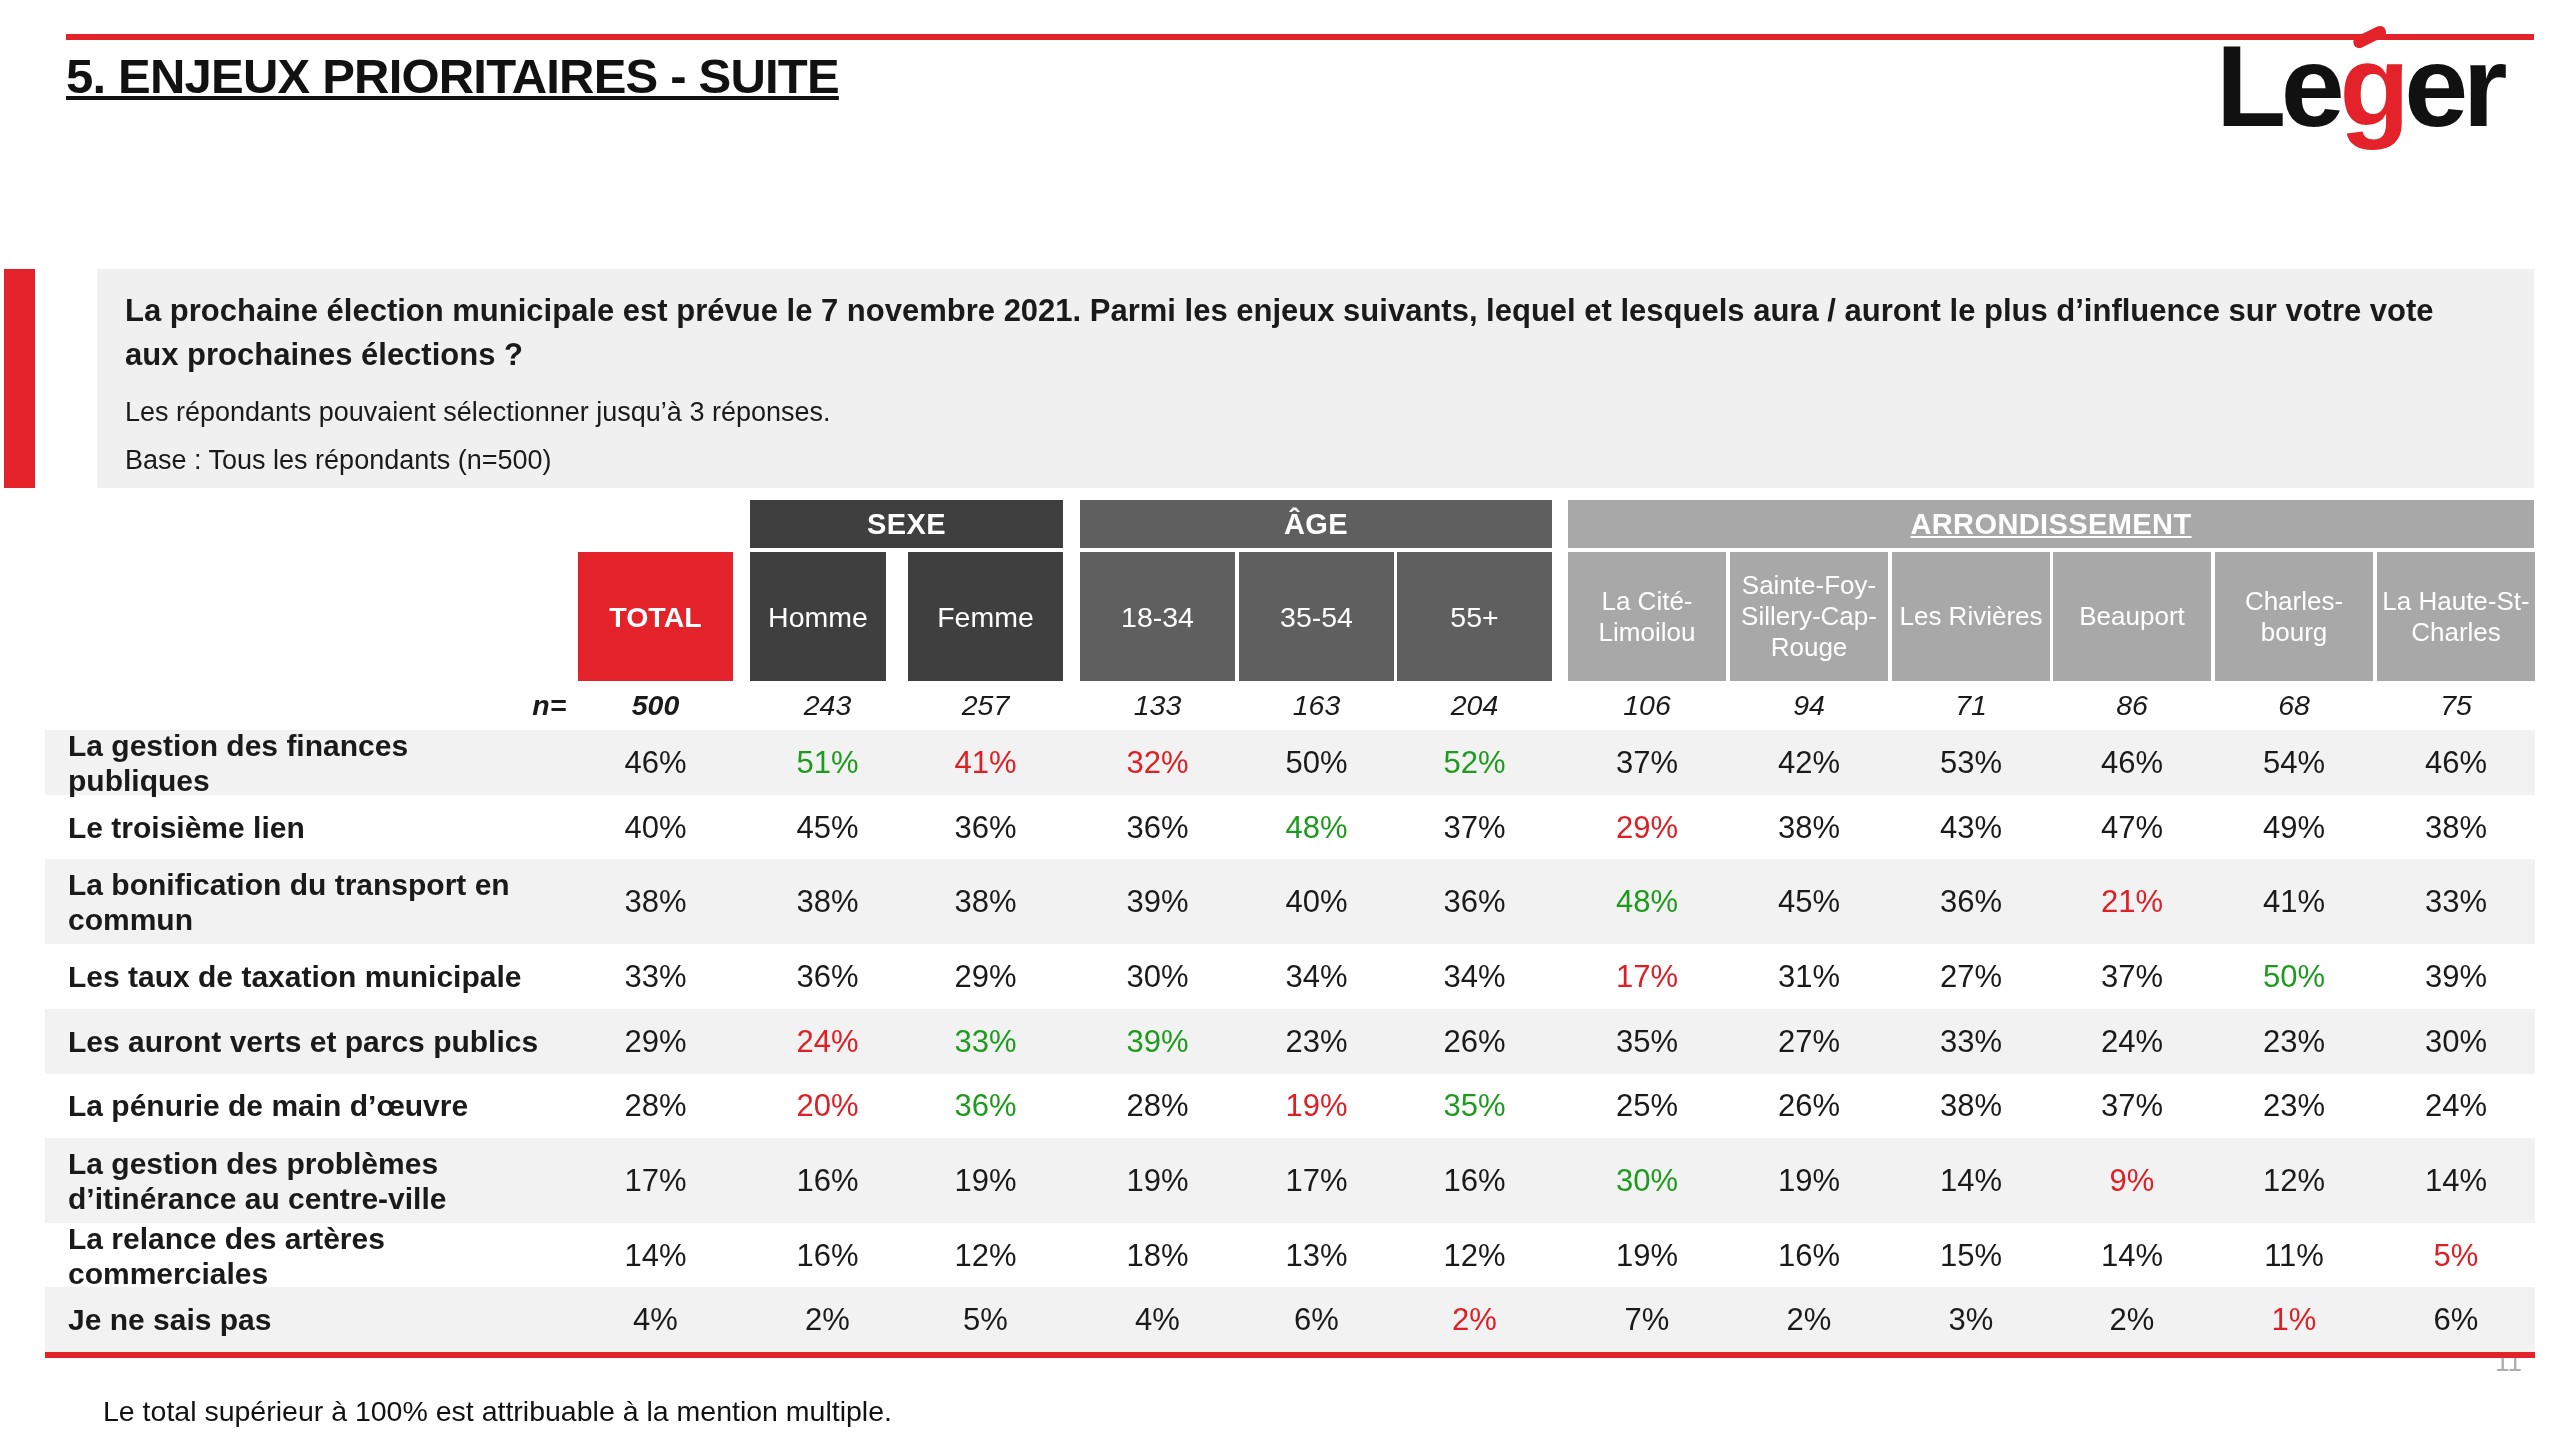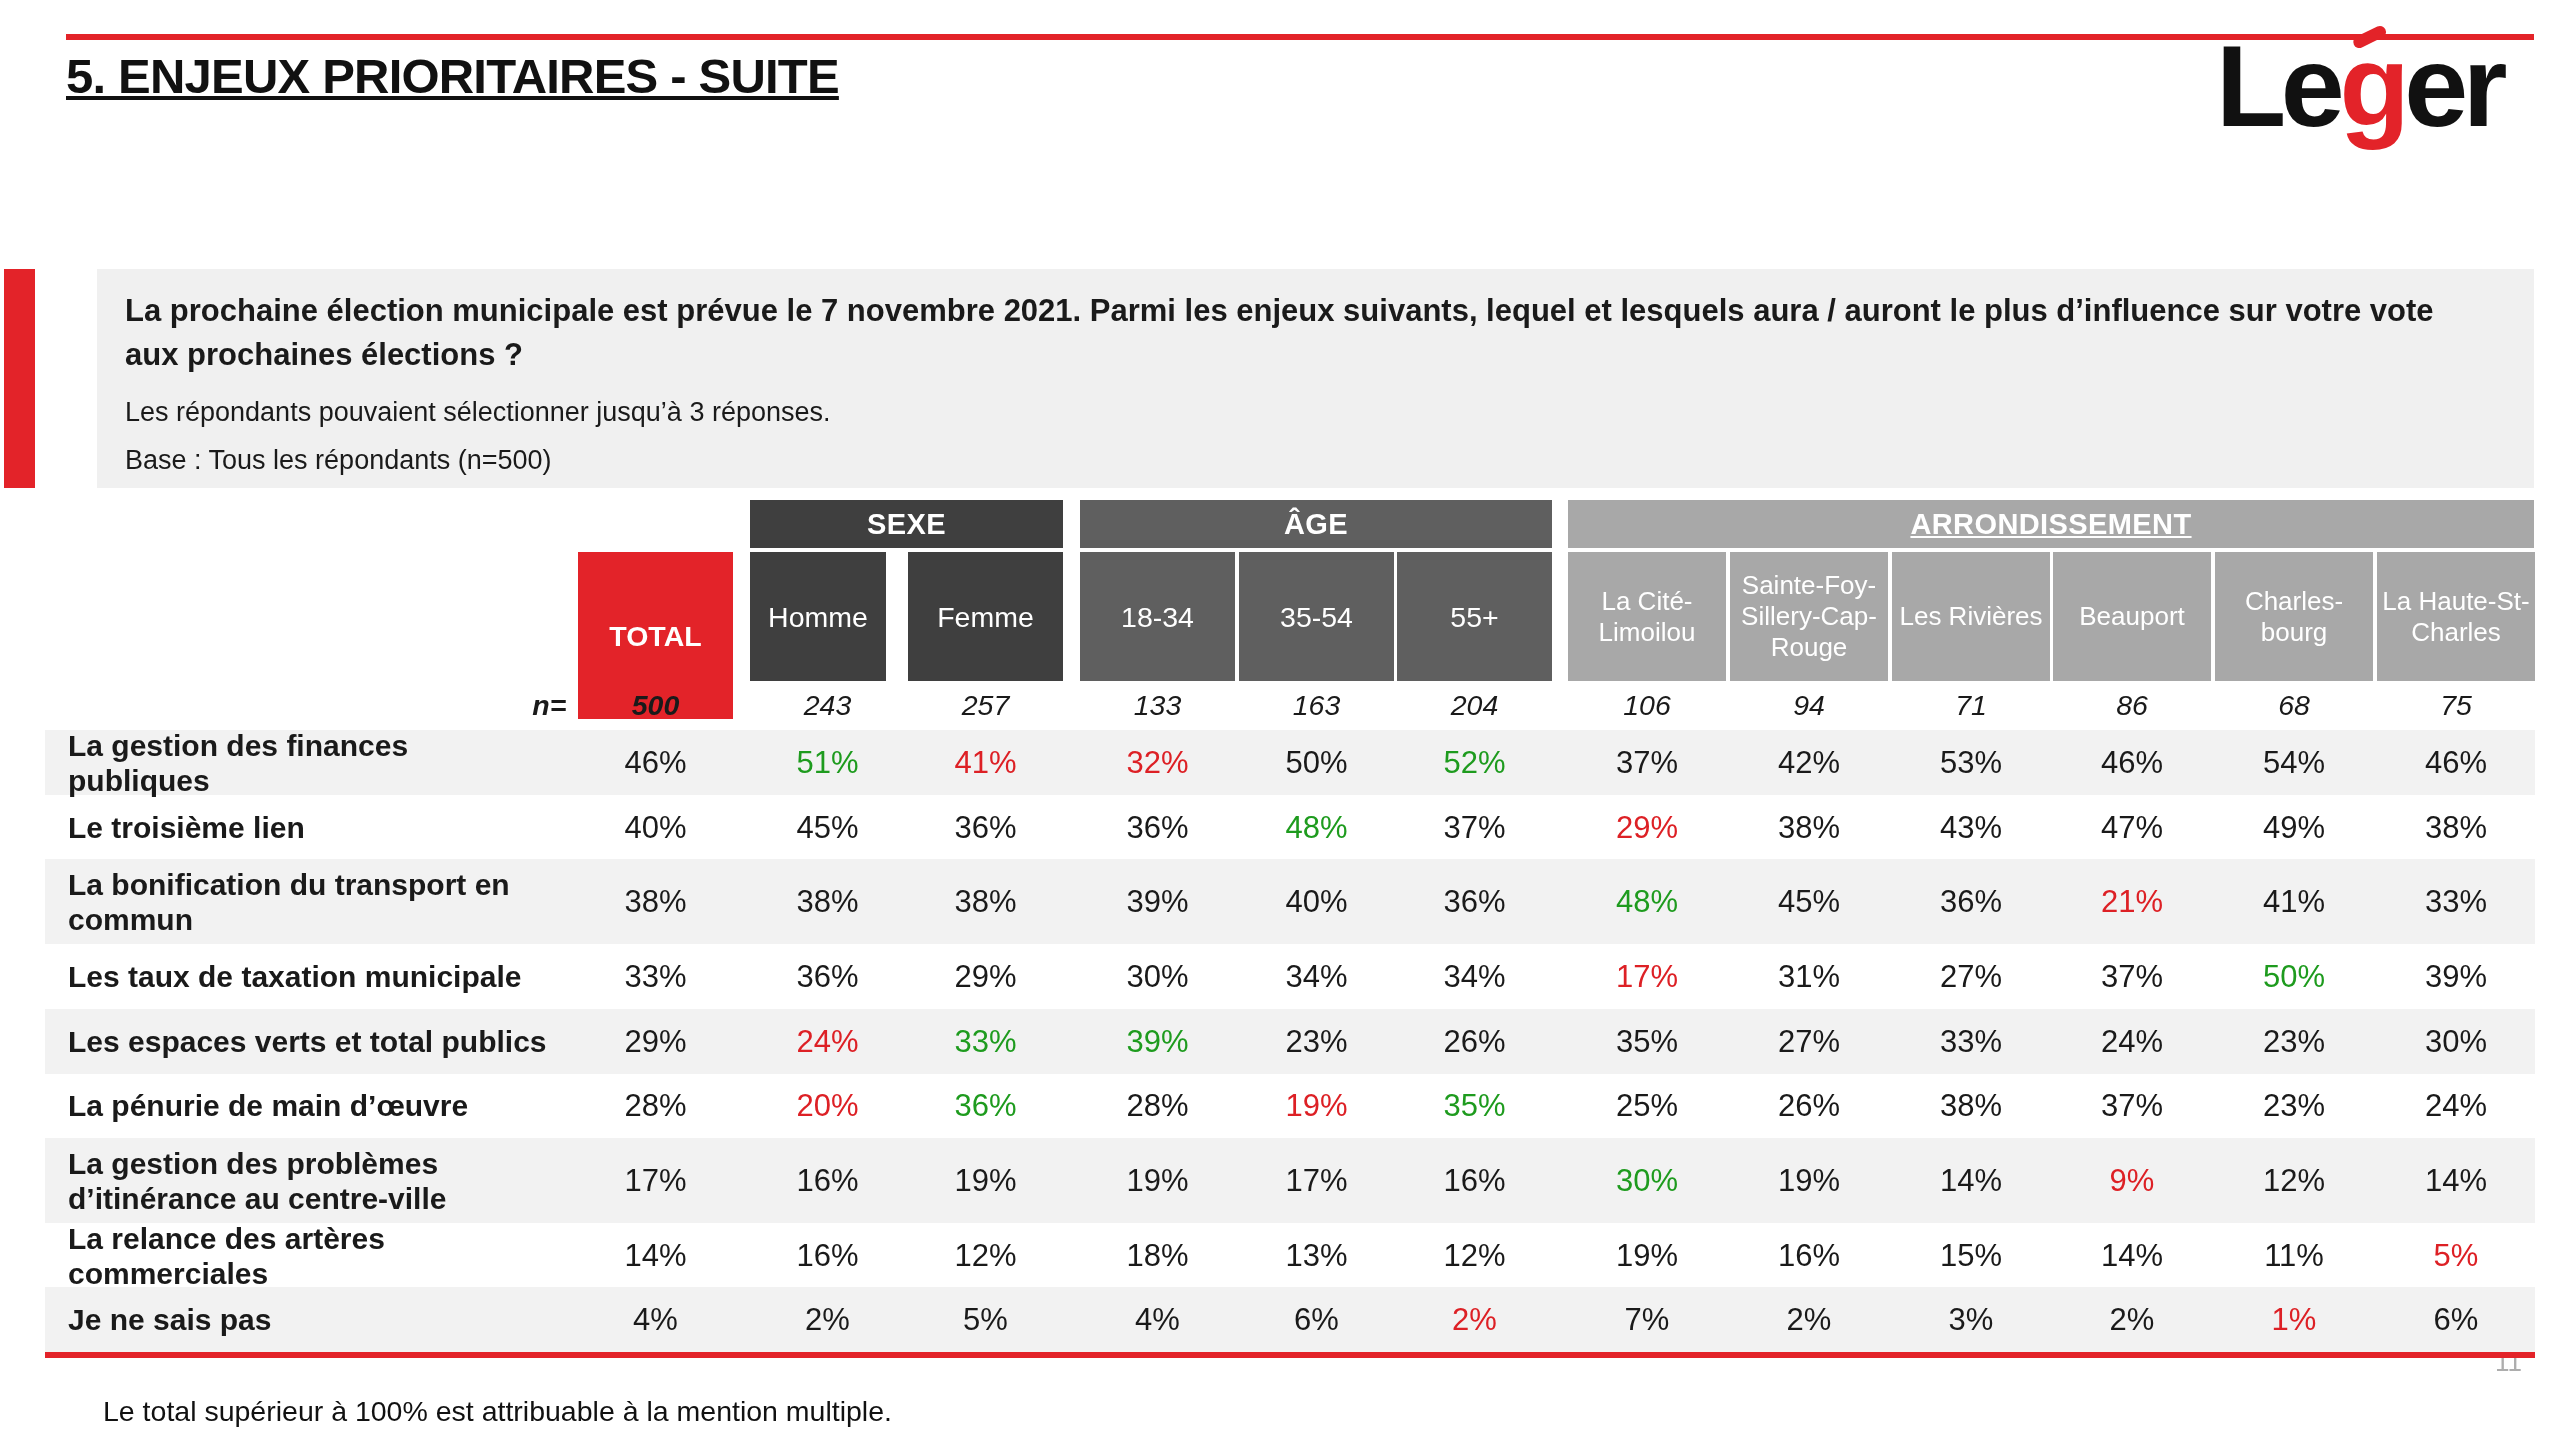--- a/index.html
+++ b/index.html
@@ -60,21 +60,21 @@
     <p class="q-main">La prochaine élection municipale est prévue le 7 novembre 2021. Parmi les enjeux suivants, lequel et lesquels aura / auront le plus d’influence sur votre vote aux prochaines élections ?</p>
     <p class="q-note">Les répondants pouvaient sélectionner jusqu’à 3 réponses.</p>
     <p class="q-note">Base : Tous les répondants (n=500)</p>
   </div>
 
   <div class="tbl" id="tbl">
     <div class="cell ghdr g-dark" style="left:750px;top:500px;width:313px;height:48px;">SEXE</div>
     <div class="cell ghdr g-med" style="left:1080px;top:500px;width:472px;height:48px;">ÂGE</div>
     <div class="cell ghdr g-light" style="left:1568px;top:500px;width:966px;height:48px;text-decoration:underline;">ARRONDISSEMENT</div>
 
-  <div class="cell hdr g-red bold" style="left: 578px; top: 552px; width: 155px; height: 167px; text-align: center;">TOTAL</div>
+  <div class="cell hdr g-red bold" style="left: 578px; top: 552px; width: 155px; height: 129px; text-align: center;">TOTAL</div>
       <div class="cell hdr g-dark" style="left: 750px; top: 552px; width: 136px; height: 129px;">Homme</div>
       <div class="cell hdr g-dark" style="left: 908px; top: 552px; width: 155px; height: 129px;">Femme</div>
       <div class="cell hdr g-med" style="left: 1080px; top: 552px; width: 155px; height: 129px;">18-34</div>
       <div class="cell hdr g-med" style="left: 1239px; top: 552px; width: 155px; height: 129px;">35-54</div>
       <div class="cell hdr g-med" style="left: 1397px; top: 552px; width: 155px; height: 129px;">55+</div>
       <div class="cell hdr g-light small" style="left: 1568px; top: 552px; width: 158px; height: 129px;">La Cité-Limoilou</div>
       <div class="cell hdr g-light small" style="left: 1730px; top: 552px; width: 158px; height: 129px;">Sainte-Foy-Sillery-Cap-Rouge</div>
       <div class="cell hdr g-light small" style="left: 1892px; top: 552px; width: 158px; height: 129px;">Les Rivières</div>
       <div class="cell hdr g-light small" style="left: 2053px; top: 552px; width: 158px; height: 129px;">Beauport</div>
       <div class="cell hdr g-light small" style="left: 2215px; top: 552px; width: 158px; height: 129px;">Charles-bourg</div>
@@ -142,21 +142,21 @@
       <div class="cell val k" style="left: 1080px; top: 944px; width: 155px; height: 65px;">30%</div>
       <div class="cell val k" style="left: 1239px; top: 944px; width: 155px; height: 65px;">34%</div>
       <div class="cell val k" style="left: 1397px; top: 944px; width: 155px; height: 65px;">34%</div>
       <div class="cell val r" style="left: 1568px; top: 944px; width: 158px; height: 65px;">17%</div>
       <div class="cell val k" style="left: 1730px; top: 944px; width: 158px; height: 65px;">31%</div>
       <div class="cell val k" style="left: 1892px; top: 944px; width: 158px; height: 65px;">27%</div>
       <div class="cell val k" style="left: 2053px; top: 944px; width: 158px; height: 65px;">37%</div>
       <div class="cell val g" style="left: 2215px; top: 944px; width: 158px; height: 65px;">50%</div>
       <div class="cell val k" style="left: 2377px; top: 944px; width: 158px; height: 65px;">39%</div>
       <div class="stripe gray" style="left: 45px; top: 1009px; width: 2490px; height: 65px;"></div>
-      <div class="cell rowlabel" style="left: 45px; top: 1009px; width: 506px; height: 65px;">Les espaces verts et total publics</div>
+      <div class="cell rowlabel" style="left: 45px; top: 1009px; width: 506px; height: 65px;">Les auront verts et parcs publics</div>
       <div class="cell val k" style="left: 578px; top: 1009px; width: 155px; height: 65px;">29%</div>
       <div class="cell val r" style="left: 750px; top: 1009px; width: 155px; height: 65px;">24%</div>
       <div class="cell val g" style="left: 908px; top: 1009px; width: 155px; height: 65px;">33%</div>
       <div class="cell val g" style="left: 1080px; top: 1009px; width: 155px; height: 65px;">39%</div>
       <div class="cell val k" style="left: 1239px; top: 1009px; width: 155px; height: 65px;">23%</div>
       <div class="cell val k" style="left: 1397px; top: 1009px; width: 155px; height: 65px;">26%</div>
       <div class="cell val k" style="left: 1568px; top: 1009px; width: 158px; height: 65px;">35%</div>
       <div class="cell val k" style="left: 1730px; top: 1009px; width: 158px; height: 65px;">27%</div>
       <div class="cell val k" style="left: 1892px; top: 1009px; width: 158px; height: 65px;">33%</div>
       <div class="cell val k" style="left: 2053px; top: 1009px; width: 158px; height: 65px;">24%</div>

